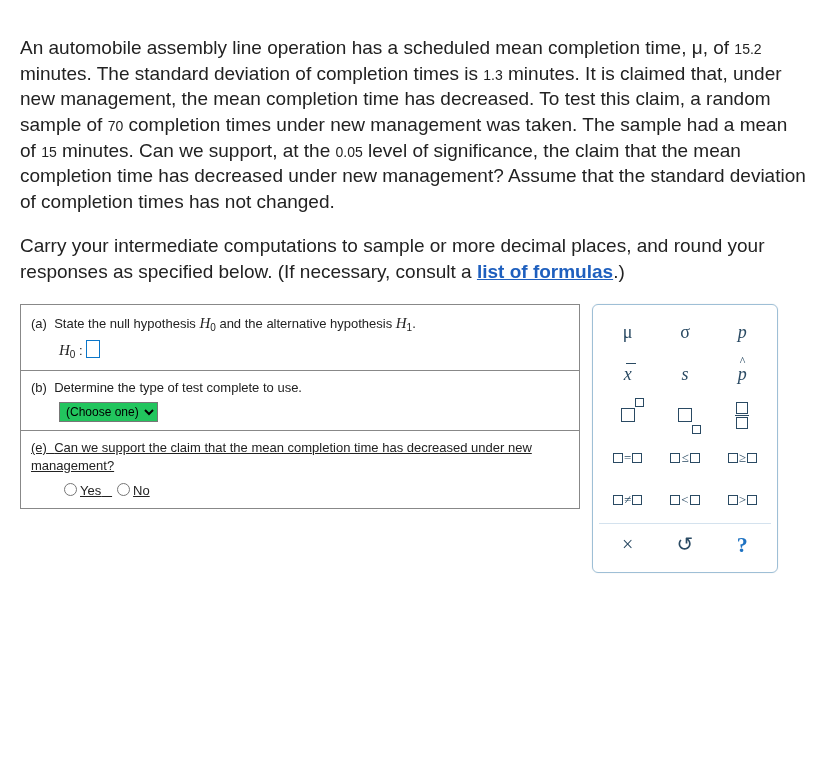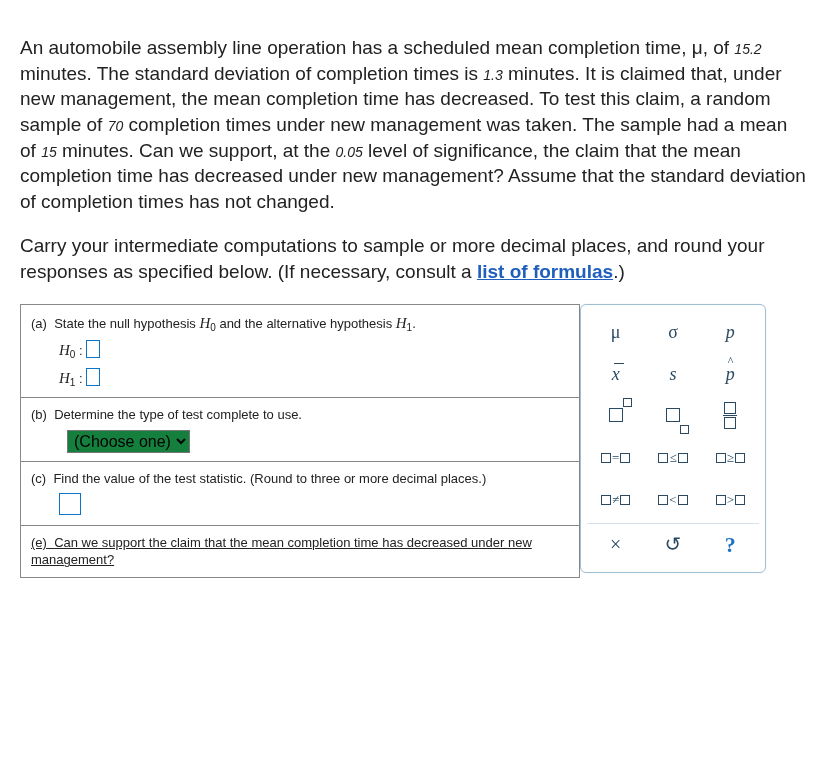--- a/index.html
+++ b/index.html
@@ -6,24 +6,25 @@
   body {
     margin: 0;
     padding: 16px 20px;
     font-family: Verdana, Geneva, sans-serif;
     font-size: 18px;
     color: #222;
     width: 828px;
     line-height: 1.35;
   }
   .problem { font-size: 19px; }
-  .problem .num { font-size: 14px; font-style: italic; }
+  .problem .num { font-size: 14px; }
   a.formulas { color: #1e5fbe; text-decoration: underline; font-weight: bold; }
   .work-area {
     display: flex;
+    gap: 12px;
     margin-top: 14px;
     align-items: flex-start;
   }
   .left-col {
     border: 1px solid #888;
     font-size: 13px;
     width: 560px;
   }
   .row {
     border-bottom: 1px solid #888;
@@ -35,25 +36,24 @@
     display: inline-block;
     width: 14px; height: 18px;
     border: 1px solid #0b76c9;
     vertical-align: -3px;
     background: #fff;
   }
   .slot.wider { width: 22px; height: 22px; }
   .math-it { font-family: 'Times New Roman', serif; font-style: italic; font-size: 15px; }
   .subsc { font-size: 10px; vertical-align: -3px; }
   select.chooser {
-    font-size: 16px;
+    font-size: 12px;
     border: 1px solid #777;
     padding: 1px 2px;
-    background: #15803d;
-    margin-left: 8px;
+    background: #22c55e;
   }
   input[type=radio]{ vertical-align: -1px; }
 
   .palette {
     border: 1px solid #9ebfd6;
     border-radius: 6px;
     padding: 6px;
     width: 186px;
     box-shadow: 0 0 0 1px rgba(0,0,0,0.02);
     background: #fff;
@@ -115,46 +115,42 @@
 
     <div class="row">
       <span>(a)</span>&nbsp;
       <span>
         <span>State the null hypothesis </span><span class="math-it">H</span><span class="subsc">0</span><span> and the alternative hypothesis </span><span class="math-it">H</span><span class="subsc">1</span><span>.</span>
       </span>
       <div class="sub">
         <span class="math-it">H</span><span class="subsc">0</span><span> :</span>
         <span class="slot"></span>
       </div>
-      <div class="sub">
-        <span class="math-it">H</span><span class="subsc">1</span><span> :</span>
-        <span class="slot"></span>
-      </div>
     </div>
 
     <div class="row">
       <span>(b)</span>&nbsp;
       <span>Determine the type of test complete to use.</span>
       <div class="sub">
         <select class="chooser">
           <option>(Choose one)</option>
         </select>
       </div>
     </div>
 
-    <div class="row">
-      <span>(c)</span>&nbsp;
-      <span>Find the value of the test statistic. (Round to three or more decimal places.)</span>
-      <div class="sub"><span class="slot wider"></span></div>
-    </div>
 
 
     <div class="row">
       <span>(e)</span>&nbsp;
       <span>Can we support the claim that the mean completion time has decreased under new management?</span>
+      <div class="sub">
+        <label><input type="radio" name="yn" style=""><span>Yes</span></label>
+        &nbsp;
+        <label><input type="radio" name="yn" style=""><span>No</span></label>
+      </div>
     </div>
 
   </div>
 
   <div class="palette">
     <div class="palette-row">
       <div class="pcell">
           <span>μ</span>
         </div>
       <div class="pcell">

